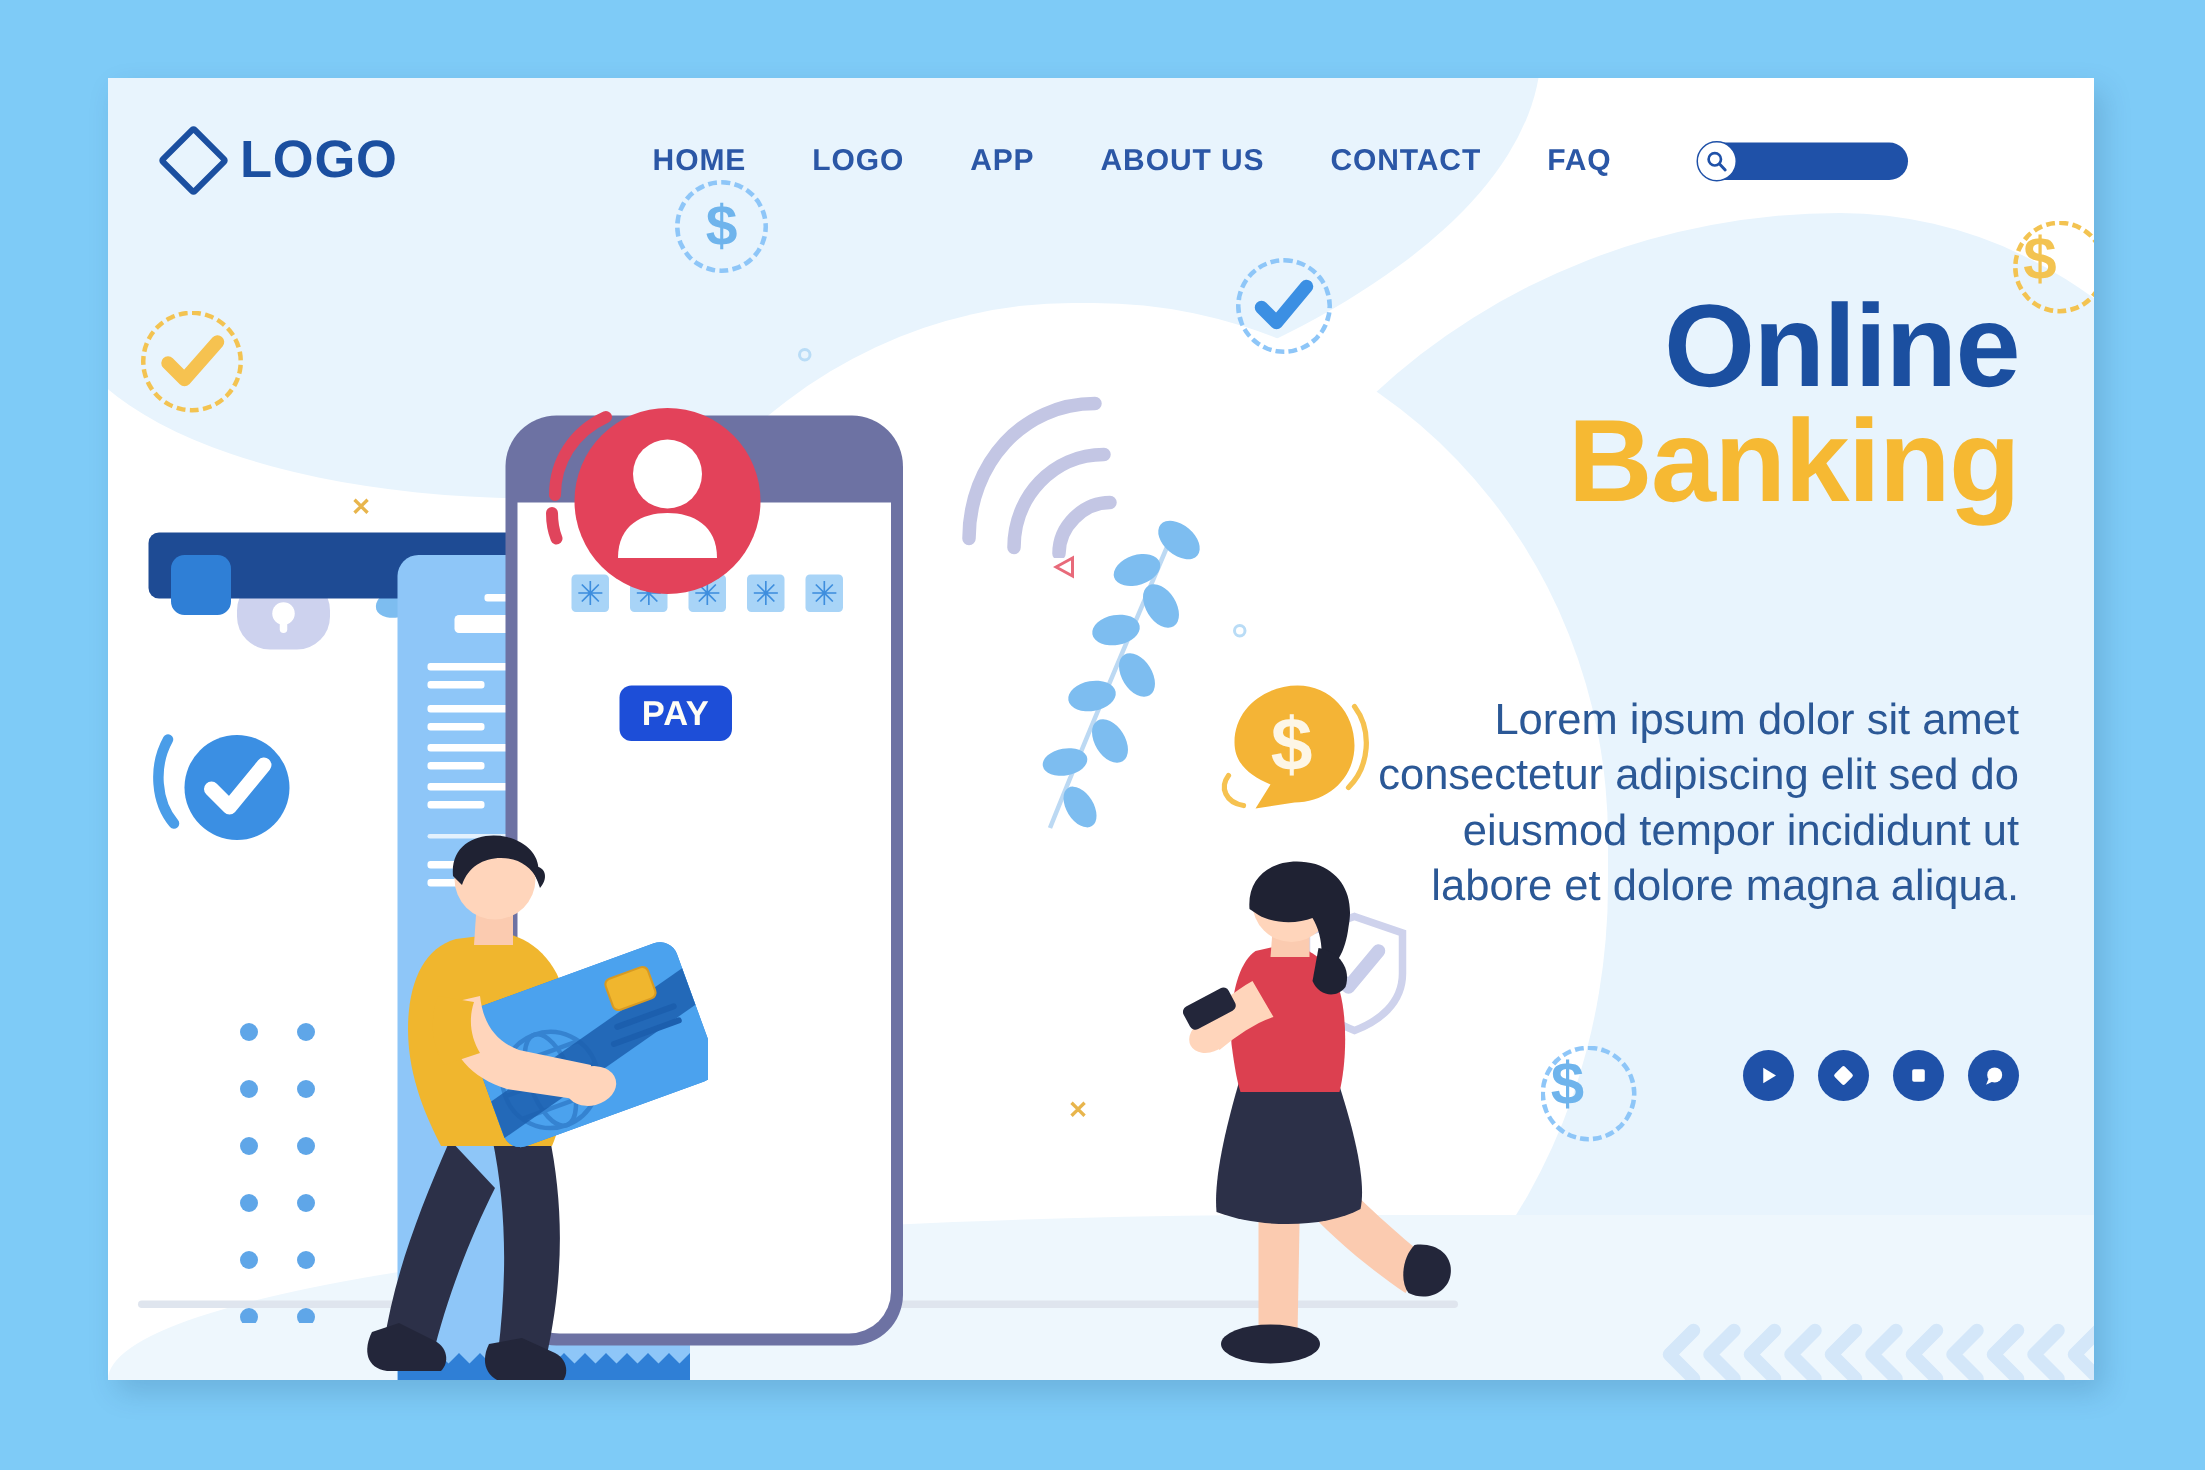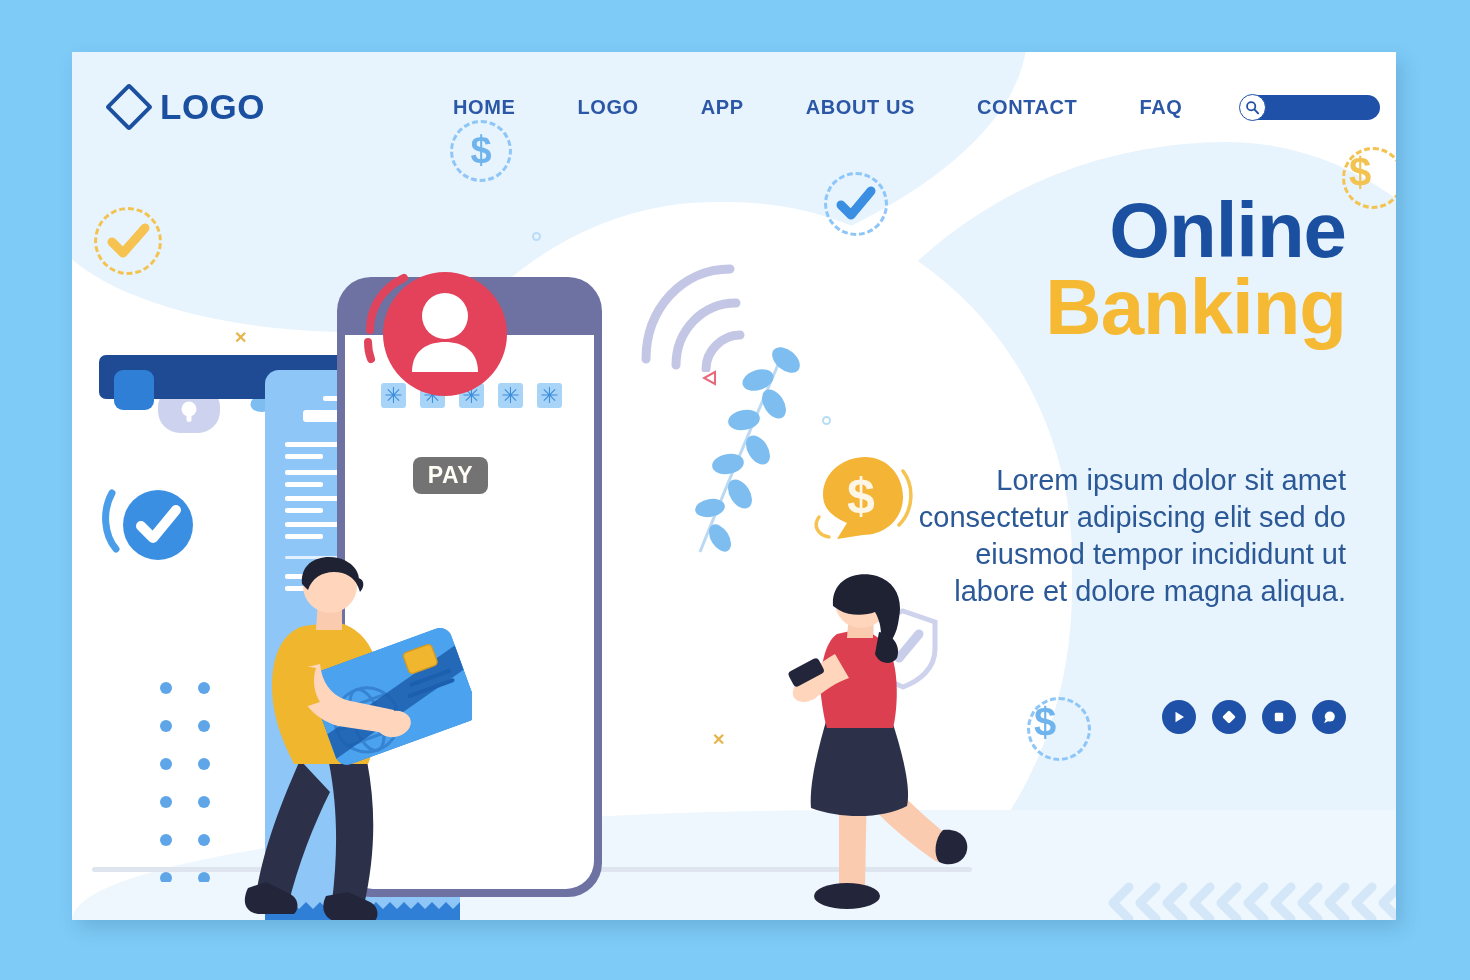--- a/index.html
+++ b/index.html
@@ -55,21 +55,21 @@
   .logo-diamond {
     width: 34px; height: 34px; border: 4px solid #1b4fa0;
     transform: rotate(45deg); border-radius: 3px;
   }
   .logo-text {
     font-size: 35px; font-weight: 700; color: #1b4fa0; letter-spacing: .5px;
   }
   .nav-links { display:flex; align-items:center; gap: 44px; margin-left: 170px; }
   .nav-link {
     font-size: 20px; font-weight: 600; color: #2b57a6;
-    letter-spacing: .6px; cursor: pointer; white-space: nowrap; margin-left: 18px;
+    letter-spacing: .6px; cursor: pointer; white-space: nowrap;
   }
   .search-pill {
     margin-left: 58px; width: 140px; height: 25px;
     background: #1f51a8; border-radius: 14px;
     display: flex; align-items: center; cursor: pointer;
   }
   .search-circle {
     width: 27px; height: 27px; background: #ffffff; border-radius: 50%;
     margin-left: -1px; display:flex; align-items:center; justify-content:center;
     border: 1.5px solid #1f51a8;
@@ -122,21 +122,21 @@
   .pwd-row {
     position: absolute; left: 44px; top: 106px; display: flex; gap: 14px;
   }
   .pwd-box {
     width: 25px; height: 25px; background: #a8d4f7; border-radius: 3px;
     display: flex; align-items:center; justify-content:center;
     color: #3e8ede; font-size: 22px; line-height: 1; font-weight: 400;
   }
   #pay-btn {
     position: absolute; left: 76px; top: 180px;
-    width: 75px; height: 37px; background: #737373; border-radius: 8px;
+    width: 75px; height: 37px; background: #1d4ed8; border-radius: 8px;
     display:flex; align-items:center; justify-content:center;
     color: #fffdf5; font-size: 23px; font-weight: 700; letter-spacing: .6px;
     cursor: pointer;
   }
   #slot {
     position: absolute; left: 27px; top: 303px;
     width: 313px; height: 44px; background: #1e4b94; border-radius: 7px;
   }
   #slot-inner {
     position: absolute; left: 42px; top: 318px;

